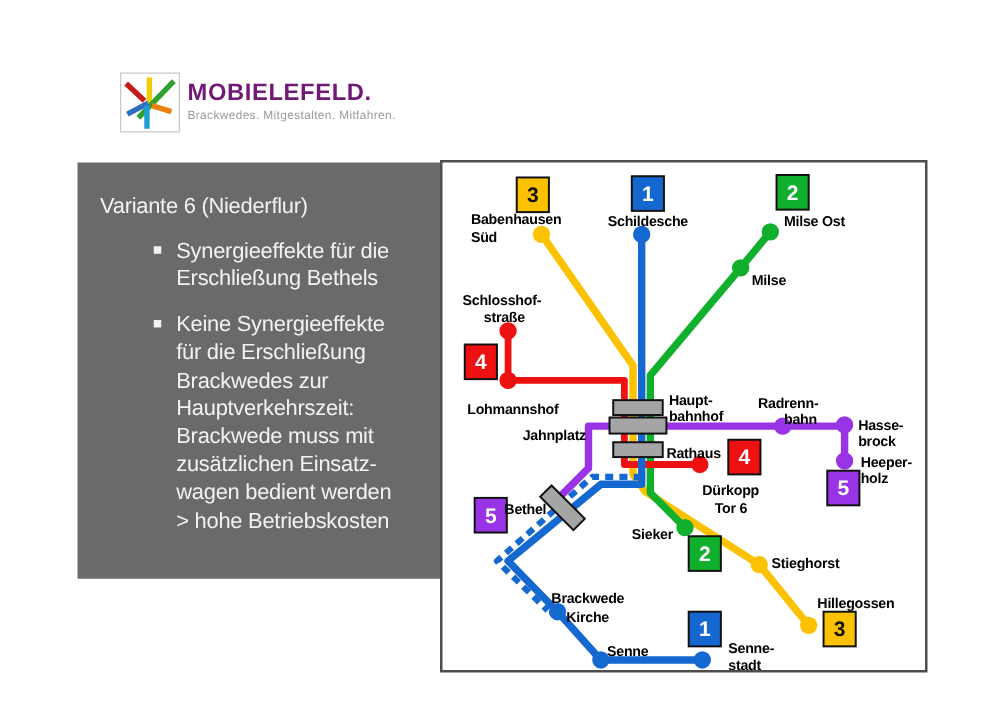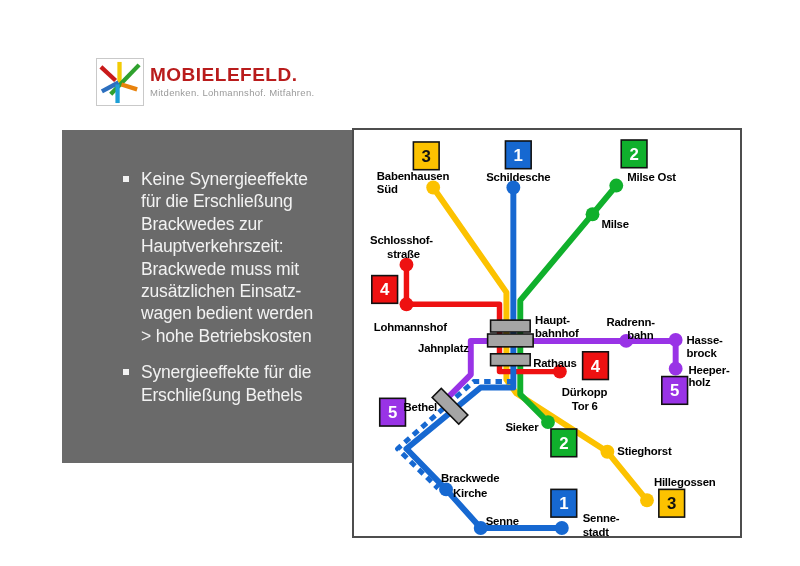--- a/index.html
+++ b/index.html
@@ -9,21 +9,21 @@
   }
   :root{
     --line1:#1668D1; --line2:#10B02C; --line3:#FCC200; --line4:#EE1111; --line5:#9933E6;
     --panel:#6A6A6A; --frame:#4D4D4D; --station-gray:#A5A5A5;
   }
   
   .logo{position:absolute;left:96px;top:58px;display:flex;align-items:flex-start;}
   .logo-box{width:48px;height:48px;background:#fff;border:1px solid #c9c9c9;box-sizing:border-box;}
   .logo-text{margin-left:6px;padding-top:7px;}
   .logo-line1{font-size:13px;font-weight:bold;color:#1a1a1a;letter-spacing:1.5px;line-height:13px;}
-  .logo-line2{font-size:19px;font-weight:bold;color:#b91c1c;letter-spacing:0.5px;line-height:19px;}
+  .logo-line2{font-size:19px;font-weight:bold;color:#701a75;letter-spacing:0.5px;line-height:19px;}
   .logo-tag{font-size:9.5px;color:#9a9a9a;margin-top:3px;letter-spacing:0.3px;}
   
   .panel{
     position:absolute;left:62px;top:130px;width:290px;height:333px;
     background:var(--panel);color:#F2F2F2;box-sizing:border-box;padding:24px 10px 0 18px;
   }
   .panel h1{margin:0;font-size:17.5px;font-weight:normal;letter-spacing:-0.2px;}
   .bullets{margin-top:11px;}
   .bullet{display:flex;margin-top:14px;}
   .bullet-marker{flex:0 0 auto;width:6px;height:6px;background:#F2F2F2;margin:8px 12px 0 43px;}
@@ -56,41 +56,42 @@
       <path d="M4,8 L19,22" stroke="#C91A1A" stroke-width="4.4"></path>
       <path d="M23,3 L23,24" stroke="#F2CB05" stroke-width="4.4"></path>
       <path d="M43,6 L14,36" stroke="#2FA12E" stroke-width="4.4"></path>
       <path d="M5,33 L22,24" stroke="#2C6FBF" stroke-width="4.4"></path>
       <path d="M21,26 L21,45" stroke="#1D9FD6" stroke-width="4.4"></path>
       <path d="M25,26 L41,31" stroke="#E8820C" stroke-width="4.4"></path>
     </svg>
   </div>
   <div class="logo-text">
     <div class="logo-line2">MOBIELEFELD.</div>
-    <div class="logo-tag">Mitdenken. Lohmannshof. Mitfahren.</div>
+    <div class="logo-tag">Brackwedes. Mitgestalten. Mitfahren.</div>
   </div>
 </div>
 
 <div class="panel">
+  <h1>Variante 6 (Niederflur)</h1>
   <div class="bullets">
+    <div class="bullet">
+      <span class="bullet-marker"></span>
+      <span class="bullet-text">Synergieeffekte für die
+Erschließung Bethels</span>
+    </div>
     <div class="bullet">
       <span class="bullet-marker"></span>
       <span class="bullet-text">Keine Synergieeffekte
 für die Erschließung
 Brackwedes zur
 Hauptverkehrszeit:
 Brackwede muss mit
 zusätzlichen Einsatz-
 wagen bedient werden
 &gt; hohe Betriebskosten</span>
-    </div>
-    <div class="bullet">
-      <span class="bullet-marker"></span>
-      <span class="bullet-text">Synergieeffekte für die
-Erschließung Bethels</span>
     </div>
   </div>
 </div>
 
 <div class="map">
 <svg viewBox="0 0 390 410">
 
   <g>
     <path class="rail stroke-line5" stroke-width="6" d="M93,272 L118,247 L118,213 L325,213 L325,241"></path>
     <path class="rail stroke-line3" stroke-width="6" d="M80,58 L154,164 L154,252 L164,266 L256,325 L296,374"></path>

